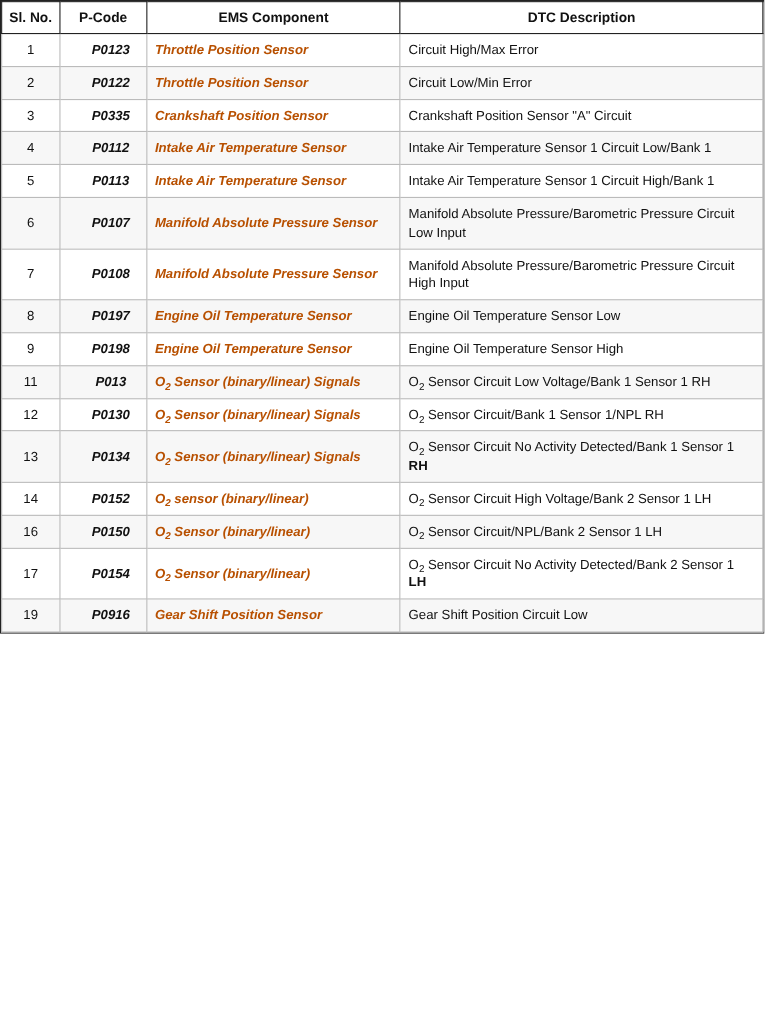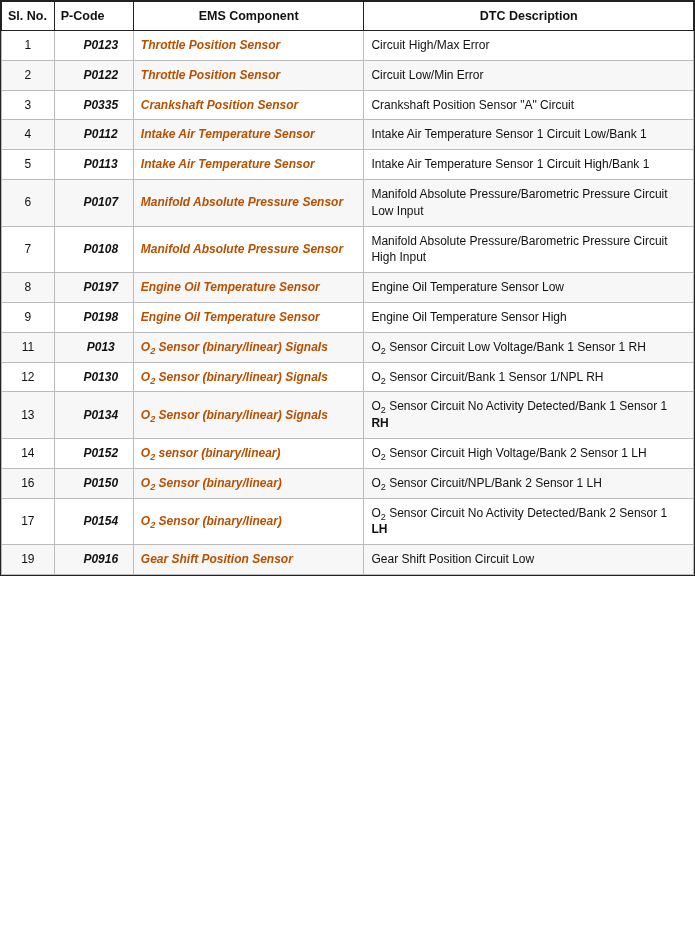--- a/index.html
+++ b/index.html
@@ -37,25 +37,25 @@
     td {
       border: 1px solid #bbb;
       padding: 6px 7px;
       vertical-align: middle;
       color: #111;
       font-size: 12px;
       line-height: 1.4;
     }
     .col-slno {
       width: 48px;
-      text-align: left;
+      text-align: center;
     }
     .col-pcode {
       width: 72px;
-      text-align: left;
+      text-align: center;
     }
     .col-ems {
       width: 210px;
     }
     .col-dtc {
       width: 300px;
     }
     .ems-text {
       color: #b85000;
       font-weight: 600;

